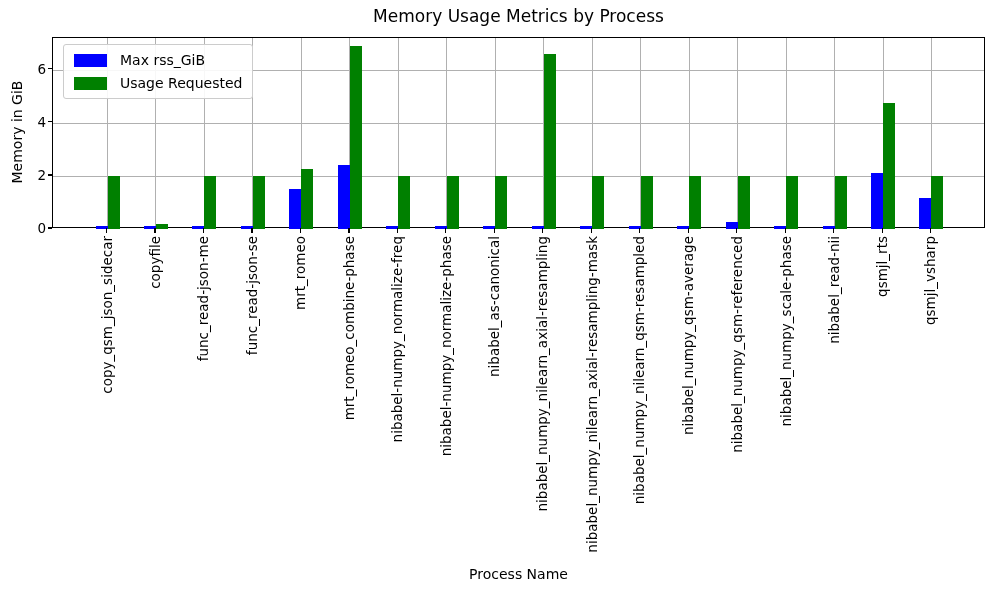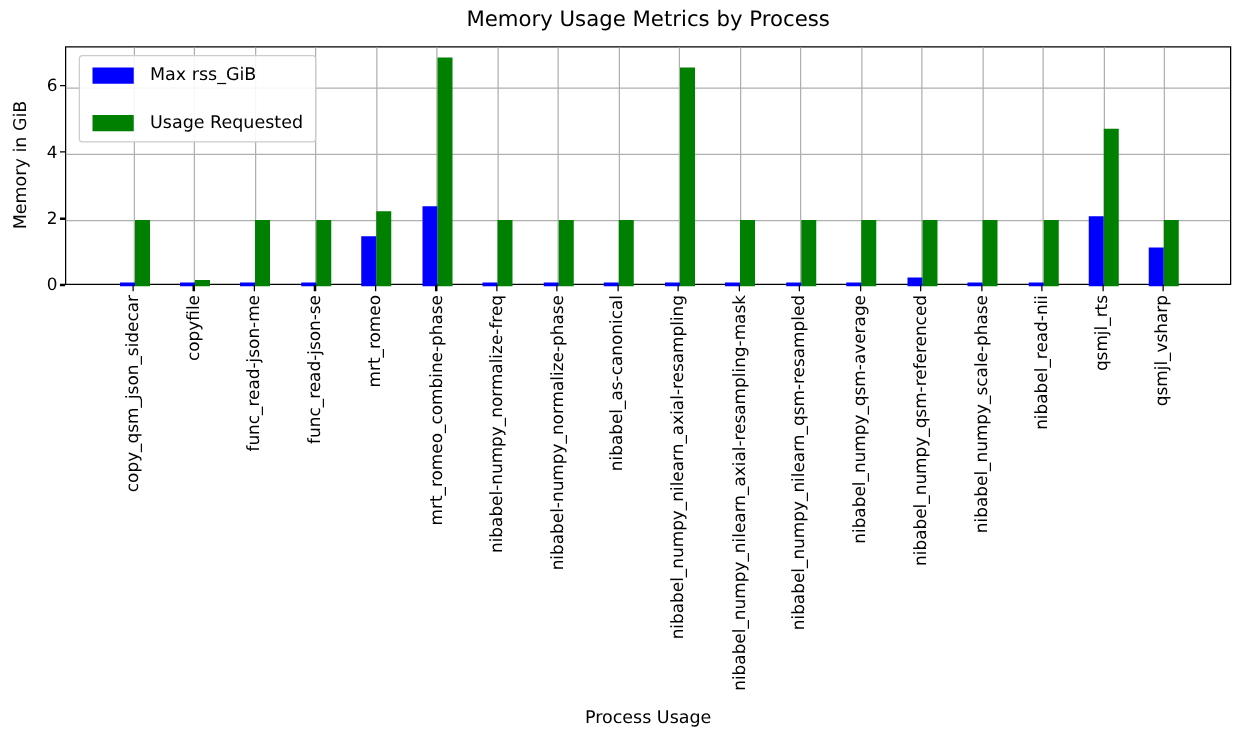--- a/index.html
+++ b/index.html
@@ -43,21 +43,21 @@
   }
   .x-axis-label{
     position:absolute;left:52px;top:566px;width:933px;
     text-align:center;font-size:14px;color:#000;
   }
   .legend{
     position:absolute;left:63px;top:44px;
     background:rgba(255,255,255,0.9);
     border:1px solid #cccccc;border-radius:3px;
     padding:7px 10px;
-    display:flex;flex-direction:column;gap:22px;
+    display:flex;flex-direction:column;gap:7px;
   }
   .legend-item{display:flex;align-items:center;gap:13px;}
   .legend-swatch{width:33px;height:13px;display:inline-block;}
   .legend-label{font-size:14px;line-height:16px;white-space:nowrap;}
 </style>
 </head>
 <body>
 
 <div class="figure">
   <div class="chart-title">Memory Usage Metrics by Process</div>
@@ -206,14 +206,14 @@
   <div class="legend" id="legend">
       <div class="legend-item">
         <span class="legend-swatch" style="background: rgb(0, 0, 255);"></span>
         <span class="legend-label">Max rss_GiB</span>
       </div>
       <div class="legend-item">
         <span class="legend-swatch" style="background: rgb(0, 128, 0);"></span>
         <span class="legend-label">Usage Requested</span>
       </div>
     </div>
-  <div class="x-axis-label">Process Usage</div>
+  <div class="x-axis-label">Process Name</div>
 </div>
 
 </body></html>

